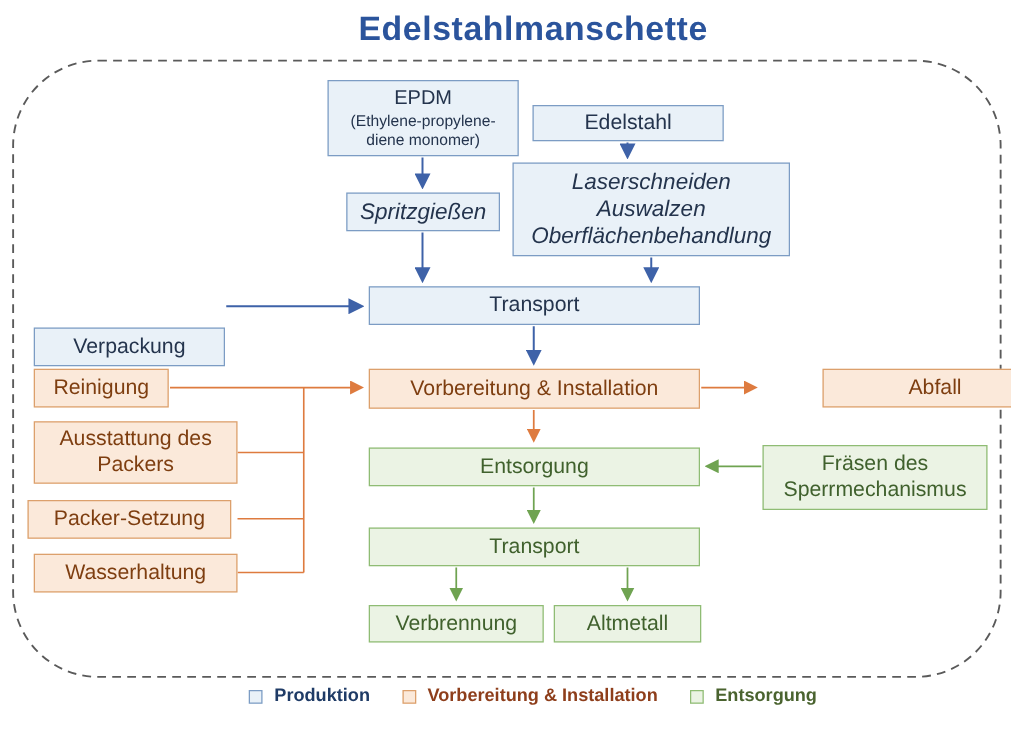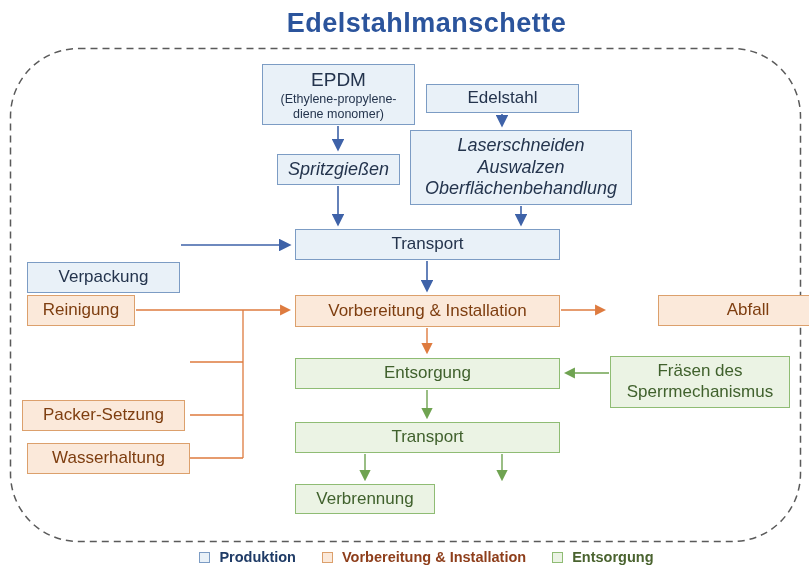--- a/index.html
+++ b/index.html
@@ -14,21 +14,21 @@
   svg.wires{position:absolute;left:0;top:0;width:809px;height:586px;pointer-events:none;}
   .node{
     position:absolute;display:flex;flex-direction:column;align-items:center;justify-content:center;
     text-align:center;box-sizing:border-box;border:1.4px solid;white-space:pre-line;line-height:1.22;
   }
   .node .lbl{white-space:pre-line;}
   .node.blue  {background:var(--blue-fill);  border-color:var(--blue-border);  color:var(--blue-text);  font-size:17px;}
   .node.orange{background:var(--orange-fill);border-color:var(--orange-border);color:var(--orange-text);font-size:17px;}
   .node.green {background:var(--green-fill); border-color:var(--green-border); color:var(--green-text); font-size:17px;}
   .node.big{font-size:18px;font-style:italic;}
-  .node .main{font-size:19px;}
+  .node .main{font-size:16px;}
   .node .sub{font-size:12.5px;line-height:1.18;margin-top:1px;}
   .legend{
     position:absolute;left:0;top:549px;width:100%;
     display:flex;justify-content:center;align-items:center;gap:26px;
     font-size:14.5px;font-weight:bold;
   }
   .legend .item{display:flex;align-items:center;gap:9px;}
   .legend .swatch{width:11px;height:11px;display:inline-block;box-sizing:border-box;border:1px solid;}
   .swatch.blue  {background:var(--blue-fill);  border-color:var(--blue-border);}
   .swatch.orange{background:var(--orange-fill);border-color:var(--orange-border);}
@@ -96,20 +96,24 @@
   <div class="node blue" style="left:27px;top:230px;width:153px;height:31px;margin-top:32px;">
     <span class="lbl">Verpackung</span>
   </div>
   <div class="node blue" style="left:295px;top:229px;width:265px;height:31px;">
     <span class="lbl">Transport</span>
   </div>
 
   <div class="node orange" style="left:27px;top:295px;width:108px;height:31px;">
     <span class="lbl">Reinigung</span>
   </div>
+  <div class="node orange" style="left:27px;top:337px;width:163px;height:50px;">
+    <span class="lbl">Ausstattung des
+Packers</span>
+  </div>
   <div class="node orange" style="left:22px;top:400px;width:163px;height:31px;">
     <span class="lbl">Packer-Setzung</span>
   </div>
   <div class="node orange" style="left:27px;top:443px;width:163px;height:31px;">
     <span class="lbl">Wasserhaltung</span>
   </div>
   <div class="node orange" style="left:295px;top:295px;width:265px;height:32px;">
     <span class="lbl">Vorbereitung &amp; Installation</span>
   </div>
   <div class="node orange" style="left:610px;top:295px;width:180px;height:31px;margin-left:48px;">
@@ -122,20 +126,23 @@
   <div class="node green" style="left:610px;top:356px;width:180px;height:52px;text-align:center;">
     <span class="lbl">Fräsen des
 Sperrmechanismus</span>
   </div>
   <div class="node green" style="left:295px;top:422px;width:265px;height:31px;">
     <span class="lbl">Transport</span>
   </div>
   <div class="node green" style="left:295px;top:484px;width:140px;height:30px;">
     <span class="lbl">Verbrennung</span>
   </div>
+  <div class="node green" style="left:443px;top:484px;width:118px;height:30px;">
+    <span class="lbl">Altmetall</span>
+  </div>
 
   <div class="legend">
     <div class="item">
       <span class="swatch blue"></span>
       <span class="leg-blue">Produktion</span>
     </div>
     <div class="item">
       <span class="swatch orange"></span>
       <span class="leg-orange">Vorbereitung &amp; Installation</span>
     </div>

